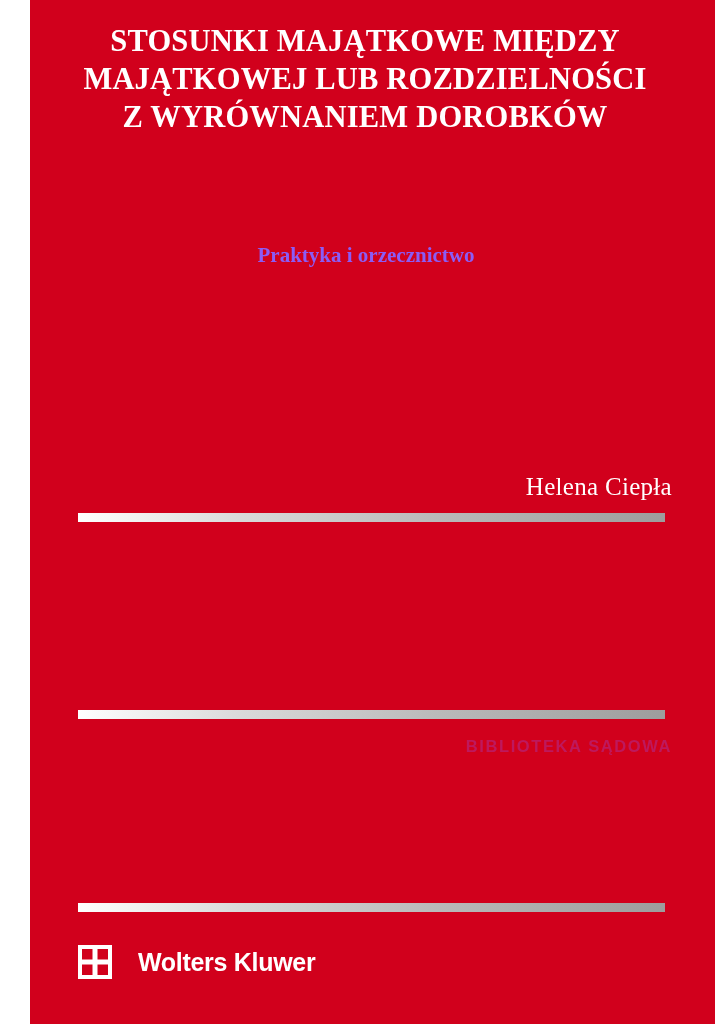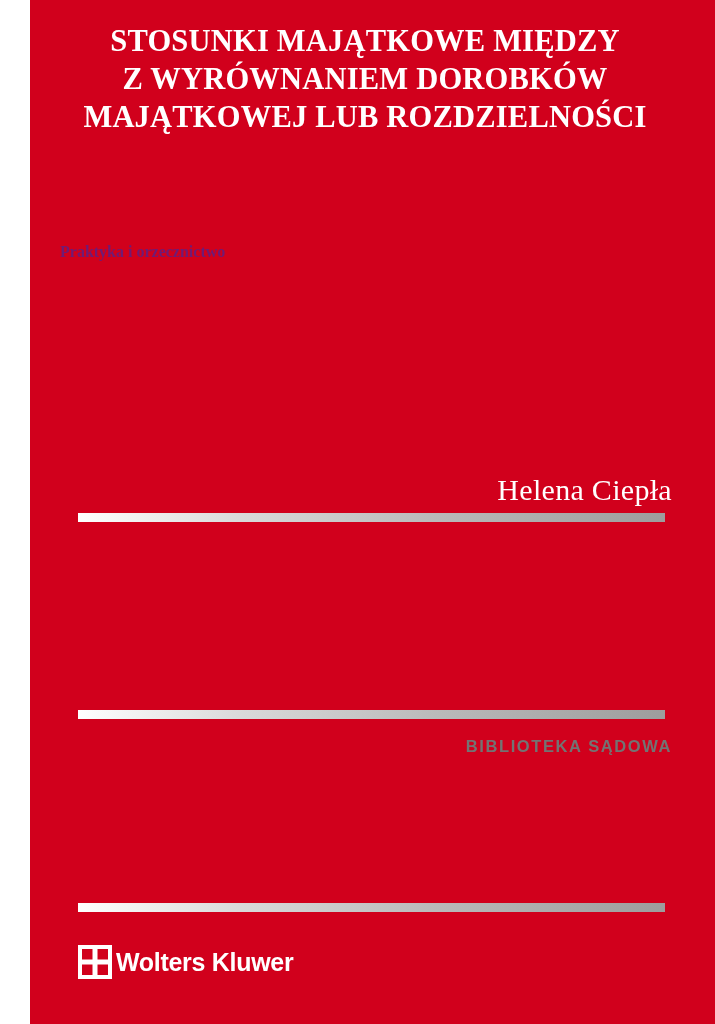--- a/index.html
+++ b/index.html
@@ -47,35 +47,35 @@
     letter-spacing: 0.2px;
     color: #ffffff;
     text-transform: uppercase;
     white-space: nowrap;
   }
   .subtitle {
     position: absolute;
     left: 60px;
     top: 243px;
     width: 612px;
-    text-align: left;
+    text-align: center;
     font-family: "Liberation Serif", serif;
     font-weight: bold;
-    font-size: 16px;
-    color: #701a75;
+    font-size: 21px;
+    color: #8b5cf6;
   }
   .author {
     position: absolute;
     left: 60px;
     top: 473px;
     width: 612px;
     text-align: right;
     font-family: "Liberation Serif", serif;
     font-weight: normal;
-    font-size: 30px;
+    font-size: 25px;
     color: #ffffff;
     letter-spacing: 0.3px;
   }
   .rule {
     position: absolute;
     left: 78px;
     width: 587px;
     height: 9px;
     background: linear-gradient(to right, #ffffff 0%, #d9d9d9 28%, #b9b9b9 62%, #9d9d9d 100%);
   }
@@ -86,30 +86,30 @@
   .series {
     position: absolute;
     left: 60px;
     top: 737px;
     width: 612px;
     text-align: right;
     font-family: "Liberation Sans", sans-serif;
     font-weight: bold;
     font-size: 16.5px;
     letter-spacing: 1.6px;
-    color: #737373;
+    color: #be185d;
     text-transform: uppercase;
   }
   .logo {
     position: absolute;
     left: 78px;
     top: 945px;
     display: flex;
     align-items: center;
-    gap: 4px;
+    gap: 26px;
   }
   .logo-mark {
     width: 34px;
     height: 34px;
     position: relative;
   }
   .logo-text {
     font-family: "Liberation Sans", sans-serif;
     font-weight: bold;
     font-size: 25px;
@@ -120,22 +120,22 @@
 </style>
 </head>
 <body>
 
 <div class="cover">
   <div class="page-bg"></div>
   <div class="red-field"></div>
 
   <div class="title-block">
     <div class="title-line">STOSUNKI MAJĄTKOWE MIĘDZY</div>
+    <div class="title-line">MAJĄTKOWEJ LUB ROZDZIELNOŚCI</div>
     <div class="title-line">Z WYRÓWNANIEM DOROBKÓW</div>
-    <div class="title-line">MAJĄTKOWEJ LUB ROZDZIELNOŚCI</div>
   </div>
 
   <div class="subtitle">Praktyka i orzecznictwo</div>
 
   <div class="author">Helena Ciepła</div>
 
   <div class="rule rule-1"></div>
   <div class="rule rule-2"></div>
   <div class="rule rule-3"></div>
 

